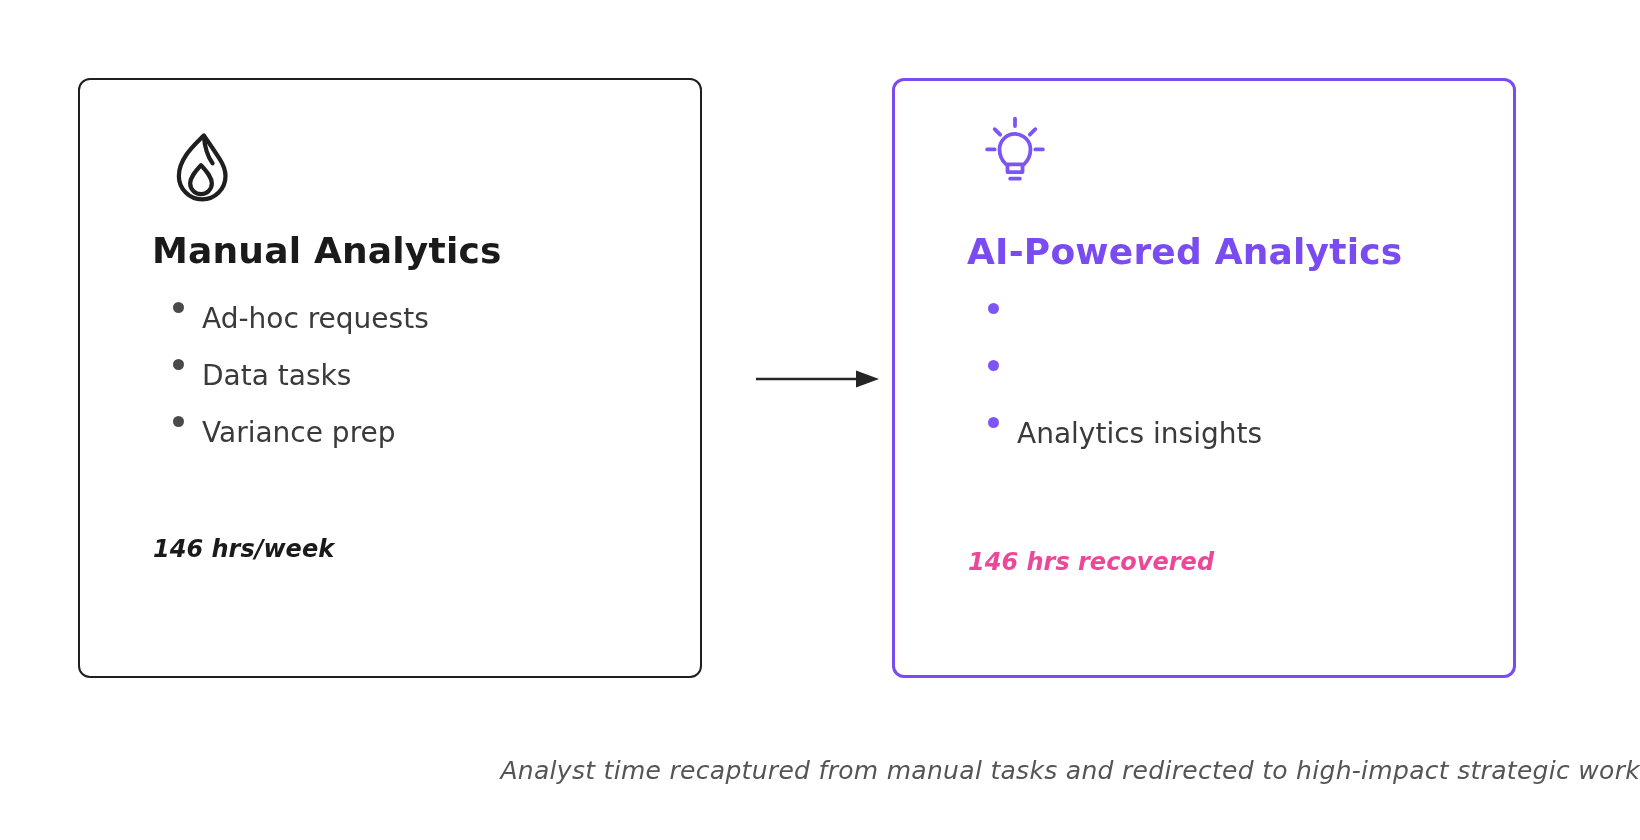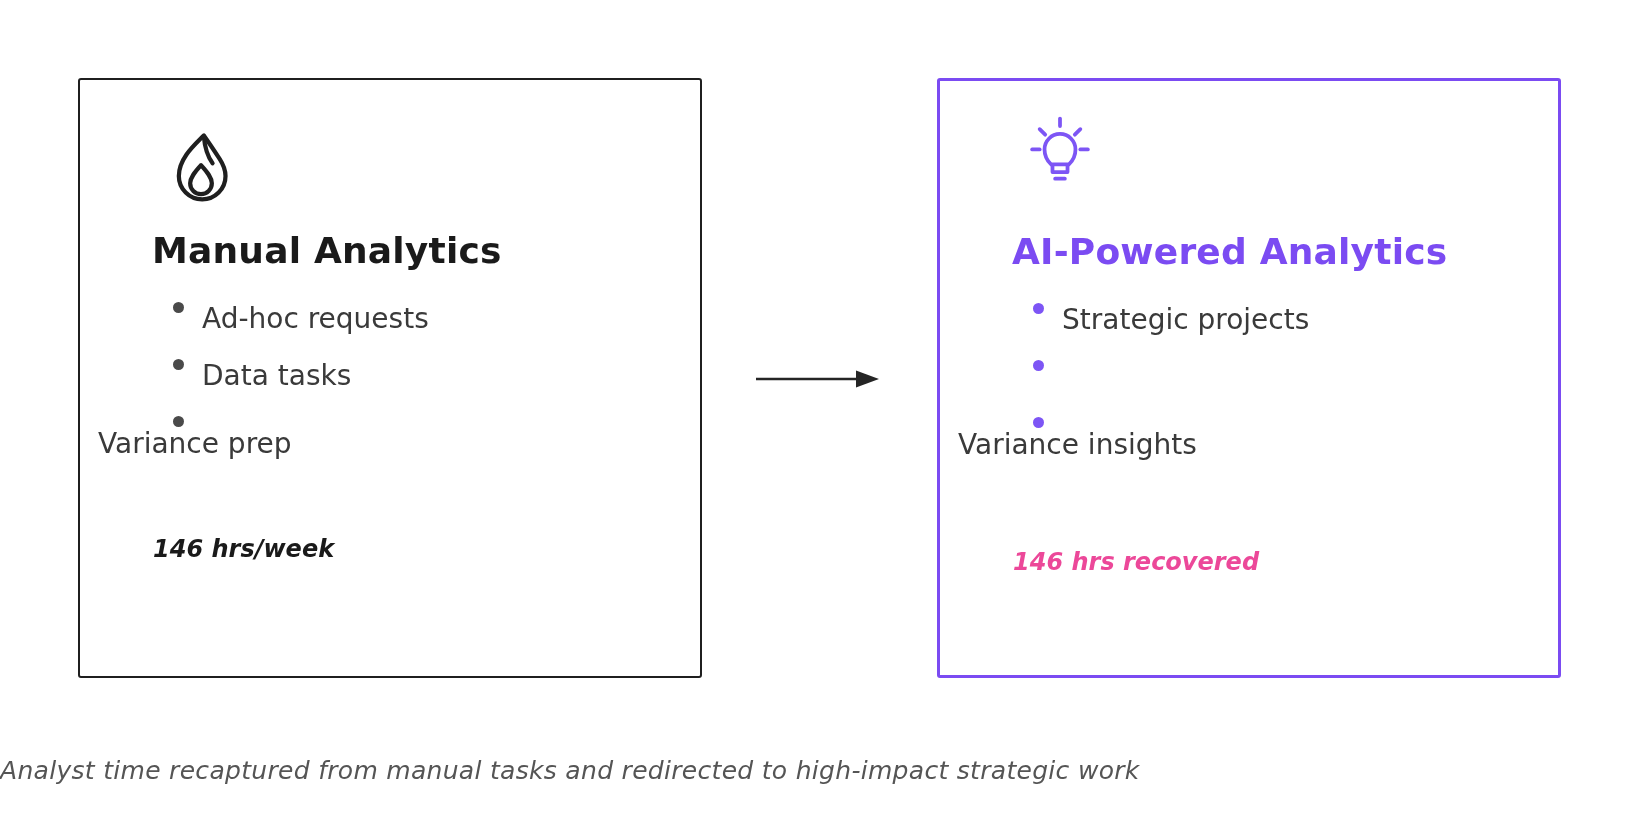--- a/index.html
+++ b/index.html
@@ -10,25 +10,25 @@
     position: relative;
     overflow: hidden;
   }
   .canvas { position: absolute; inset: 0; }
 
   .card {
     position: absolute;
     top: 78px;
     width: 624px; height: 600px;
     box-sizing: border-box;
-    border-radius: 3px;
+    border-radius: 12px;
     background: #ffffff;
   }
   .card.manual { left: 78px;  border: 2.5px solid #1f1f1f; }
-  .card.ai     { left: 937px; border: 3.5px solid #7b4bf2; padding-left: 24px; }
+  .card.ai     { left: 892px; border: 3.5px solid #7b4bf2; padding-left: 24px; }
 
   .card-icon { position: absolute; }
   .card.manual .card-icon { left: 88px;  top: 48px; }
   .card.ai     .card-icon { left: 80px;  top: 30px; }
 
   .card-title {
     position: absolute;
     left: 72px; top: 150px;
     font-size: 36px; font-weight: 700;
     letter-spacing: 0.2px;
@@ -37,21 +37,21 @@
   .card.manual .card-title { color: #1a1a1a; }
   .card.ai     .card-title { color: #7b4bf2; }
 
   .bullet-list { position: absolute; left: 0; top: 222px; width: 100%; }
   .bullet-row {
     position: absolute; left: 0; width: 100%;
     height: 40px; display: flex; align-items: flex-start;
   }
   .bullet-row.r0 { top: 0px; }
   .bullet-row.r1 { top: 57px; }
-  .bullet-row.r2 { top: 114px; flex-direction: column; }
+  .bullet-row.r2 { top: 114px; }
   .bullet-dot {
     width: 11px; height: 11px; border-radius: 50%;
     margin-left: 93px; flex: 0 0 auto;
   }
   .card.manual .bullet-dot { background: #4a4a4a; }
   .card.ai     .bullet-dot { background: #7d55f5; }
   .bullet-label {
     margin-left: 18px;
     font-size: 28px; color: #3a3a3a;
     white-space: nowrap;
@@ -64,21 +64,21 @@
     white-space: nowrap;
   }
   .card.manual .metric { color: #1a1a1a; }
   .card.ai     .metric { color: #ec4899; margin-top: 12px; }
 
   .flow-arrow { position: absolute; left: 752px; top: 366px; }
 
   .caption {
     position: absolute;
     left: 0; top: 756px; width: 1640px;
-    text-align: left;
+    text-align: right;
     font-size: 25px; font-style: italic;
     color: #555555;
     letter-spacing: 0.3px;
   }
 </style>
 </head>
 <body>
 
 <div class="canvas">
 
@@ -125,28 +125,27 @@
         <path d="M8.8 8.2 l 2.5 2.5" stroke="#7d55f5" stroke-width="1.7" stroke-linecap="round"></path>
         <path d="M27.2 8.2 l -2.5 2.5" stroke="#7d55f5" stroke-width="1.7" stroke-linecap="round"></path>
         <path d="M5.4 17.4 h 3.4" stroke="#7d55f5" stroke-width="1.7" stroke-linecap="round"></path>
         <path d="M27.2 17.4 h 3.4" stroke="#7d55f5" stroke-width="1.7" stroke-linecap="round"></path>
       </svg>
     </div>
     <div class="card-title">AI-Powered Analytics</div>
     <div class="bullet-list">
       <div class="bullet-row r0">
         <span class="bullet-dot"></span>
-        <span class="bullet-label">Strategic projects</span>
       </div>
       <div class="bullet-row r1">
         <span class="bullet-dot"></span>
       </div>
       <div class="bullet-row r2">
         <span class="bullet-dot"></span>
-        <span class="bullet-label">Variance insights</span>
+        <span class="bullet-label">Analytics insights</span>
       </div>
     </div>
     <div class="metric">146 hrs recovered</div>
   </div>
 
   <div class="caption">Analyst time recaptured from manual tasks and redirected to high-impact strategic work</div>
 
 </div>
 
 </body></html>

